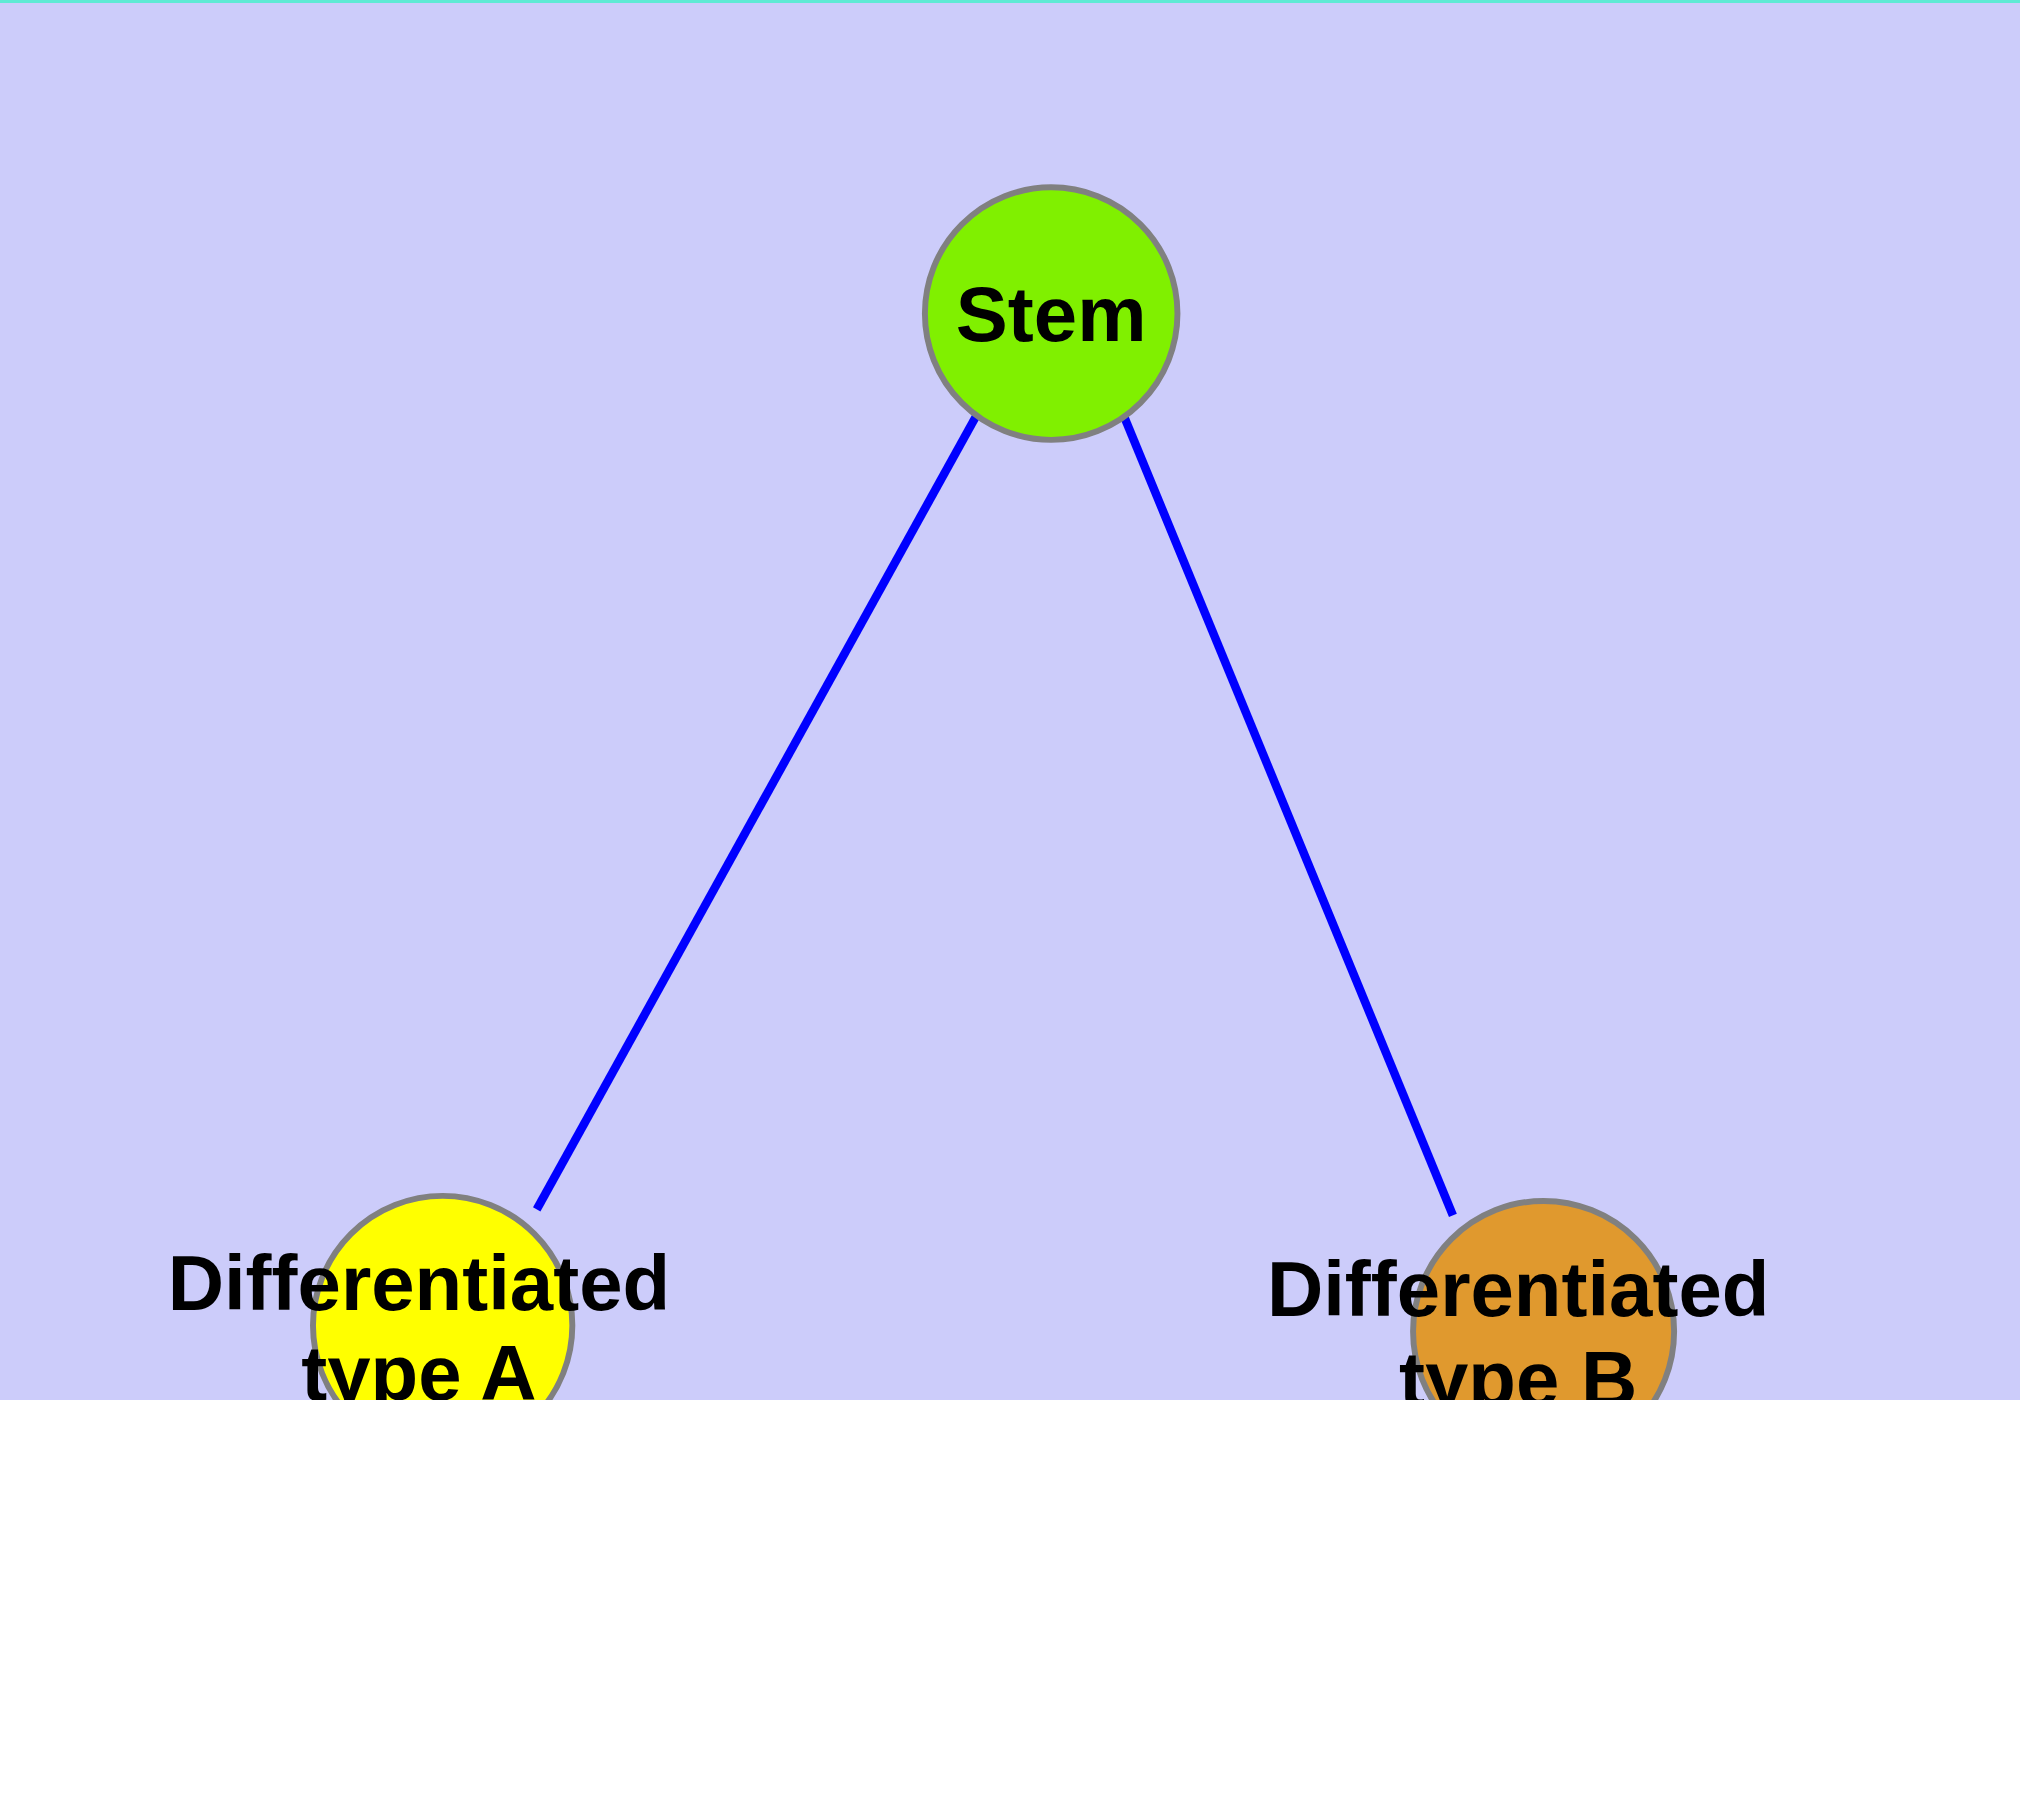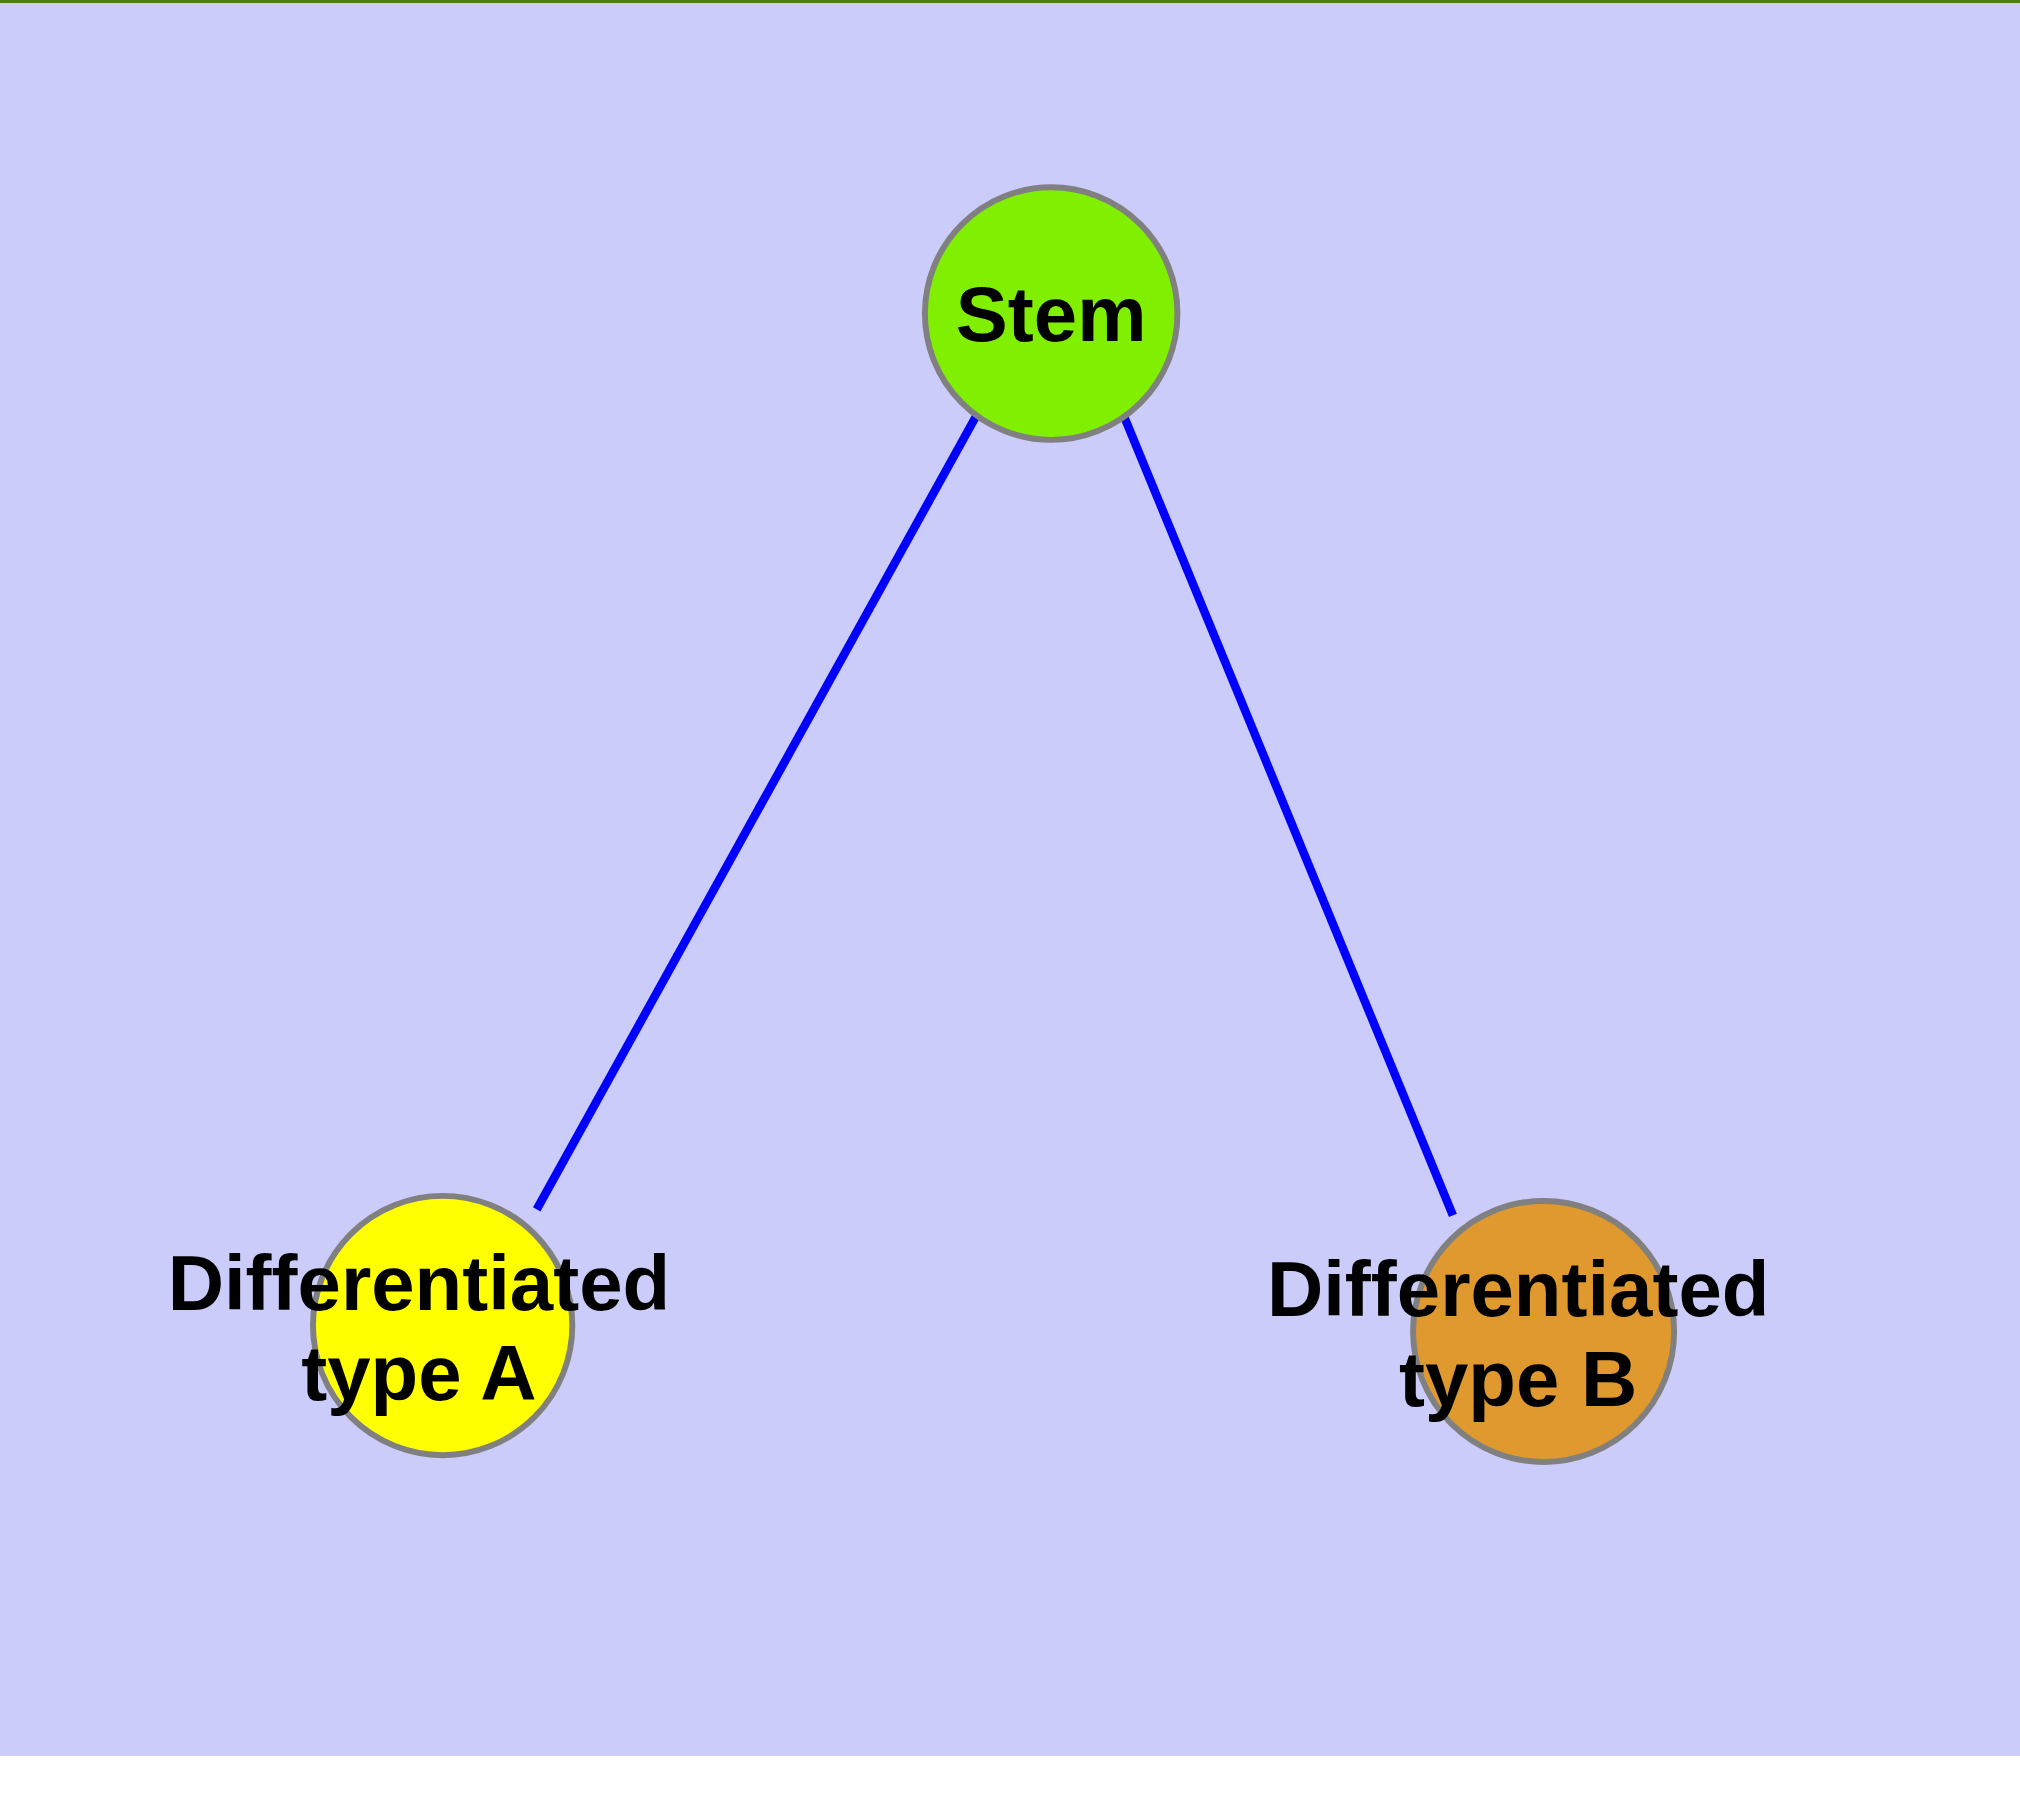--- a/index.html
+++ b/index.html
@@ -4,22 +4,22 @@
 <title>Cell Differentiation Graph</title>
 <style>
   html, body {
     margin: 0;
     padding: 0;
     background: #ffffff;
   }
   #canvas {
     position: relative;
     width: 2021px;
-    height: 1756px;
-    background: #4d7c0f;
+    height: 1400px;
+    background: #5eead4;
     overflow: hidden;
     font-family: "Liberation Sans", "DejaVu Sans", sans-serif;
   }
   #plot-area {
     position: absolute;
     left: 0;
     top: 3.4px;
     width: 2021px;
     height: 1809px;
     background: #ccccfa;

